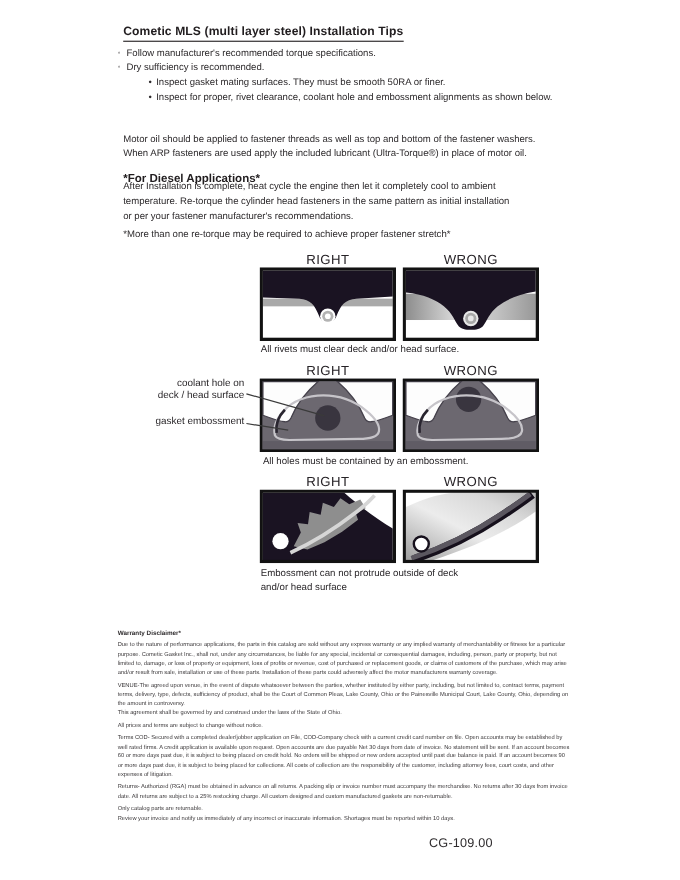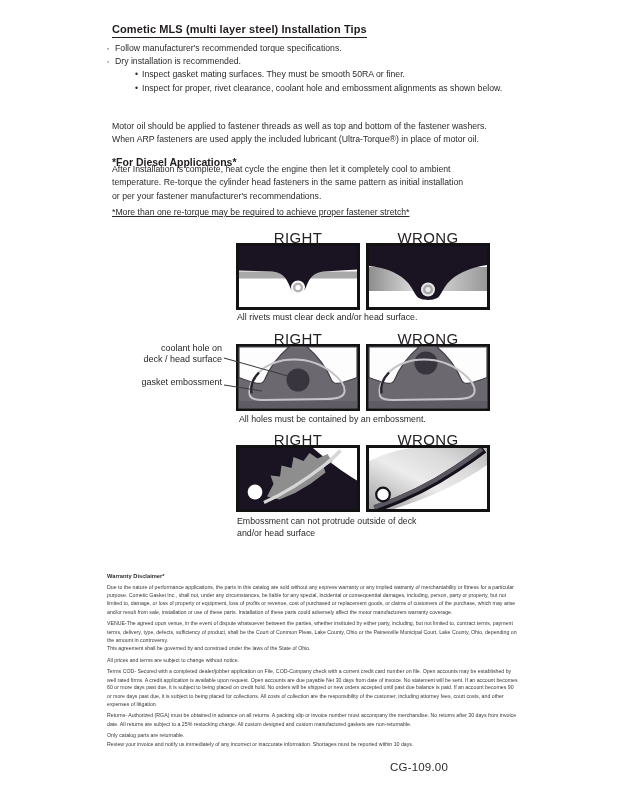--- a/index.html
+++ b/index.html
@@ -14,22 +14,22 @@
   }
   .bullets{left:107px;top:42px;font-size:8.7px;line-height:13.2px;}
   .b{display:flex;align-items:center;}
   .b .m{width:8px;font-size:7px;flex:0 0 8px;}
   .b.sub{padding-left:28px;}
   .b.sub .m{font-size:8.7px;width:7px;flex:0 0 7px;}
   .diesel-h{left:112px;top:114px;font-size:10.5px;font-weight:bold;color:#211d1f;margin-top:42px;}
   .para{left:112px;width:420px;font-size:8.7px;line-height:13.4px;white-space:pre-line;}
   .p1{top:120px;}
   .p2{top:163px;}
-  .note{top:206px;text-decoration:underline;}
-  .dlabel{width:124px;text-align:center;font-size:15px;letter-spacing:.4px;color:#262226;}
+  .note{top:206px;}
+  .dlabel{width:124px;text-align:center;font-size:12px;letter-spacing:.4px;color:#262226;}
   .dbox{width:124px;height:67px;}
   .dbox svg{display:block;width:124px;height:67px;}
   .caption{font-size:8.8px;line-height:11.5px;white-space:pre-line;color:#2a272a;}
   .side-labels{left:90px;width:132px;text-align:right;font-size:9px;line-height:10.8px;color:#2a272a;}
   .leader{pointer-events:none;}
   .legal{
     left:107px;top:572px;width:474px;font-size:6px;line-height:9.6px;color:#3a3739;
     transform:scale(0.87);transform-origin:top left;
   }
   .legal h3{font-size:6.6px;margin:0 0 3.5px 0;color:#2e2b2d;}
@@ -43,21 +43,21 @@
 
   <div class="abs title">Cometic MLS (multi layer steel) Installation Tips</div>
 
   <div class="abs bullets">
     <div class="b">
       <span class="m">◦</span>
       <span>Follow manufacturer's recommended torque specifications.</span>
     </div>
     <div class="b">
       <span class="m">◦</span>
-      <span>Dry installation is recommended.</span>
+      <span>Dry sufficiency is recommended.</span>
     </div>
     <div class="b sub">
       <span class="m">•</span>
       <span>Inspect gasket mating surfaces.  They must be smooth 50RA or finer.</span>
     </div>
     <div class="b sub">
       <span class="m">•</span>
       <span>Inspect for proper, rivet clearance, coolant hole and embossment alignments as shown below.</span>
     </div>
   </div>

